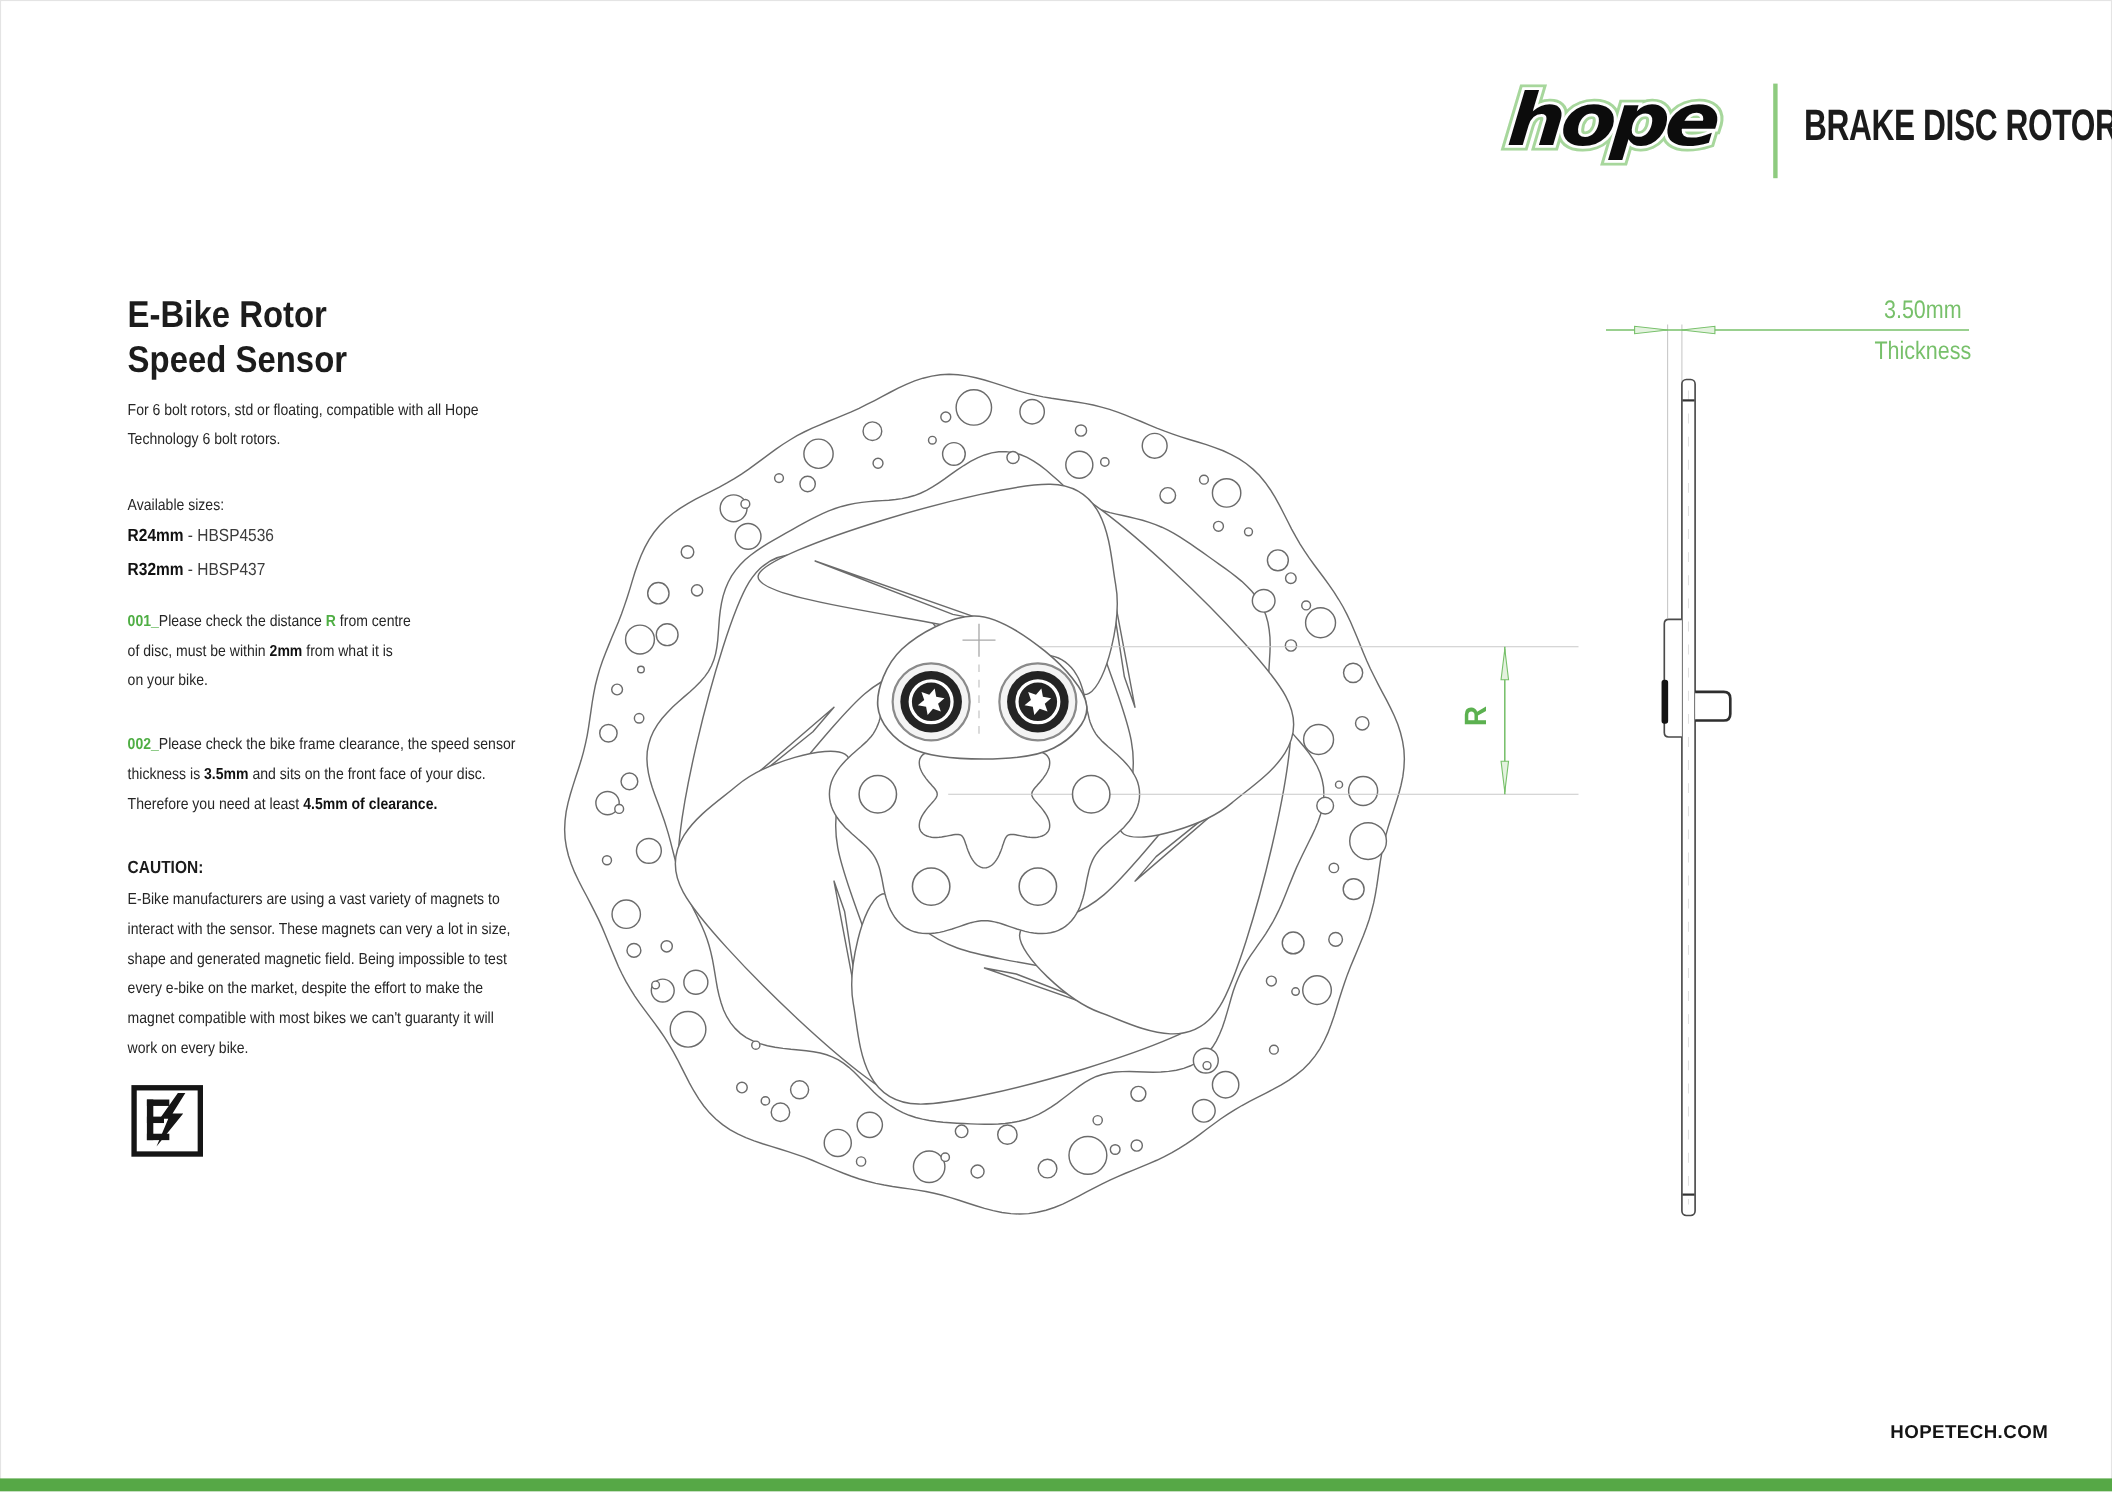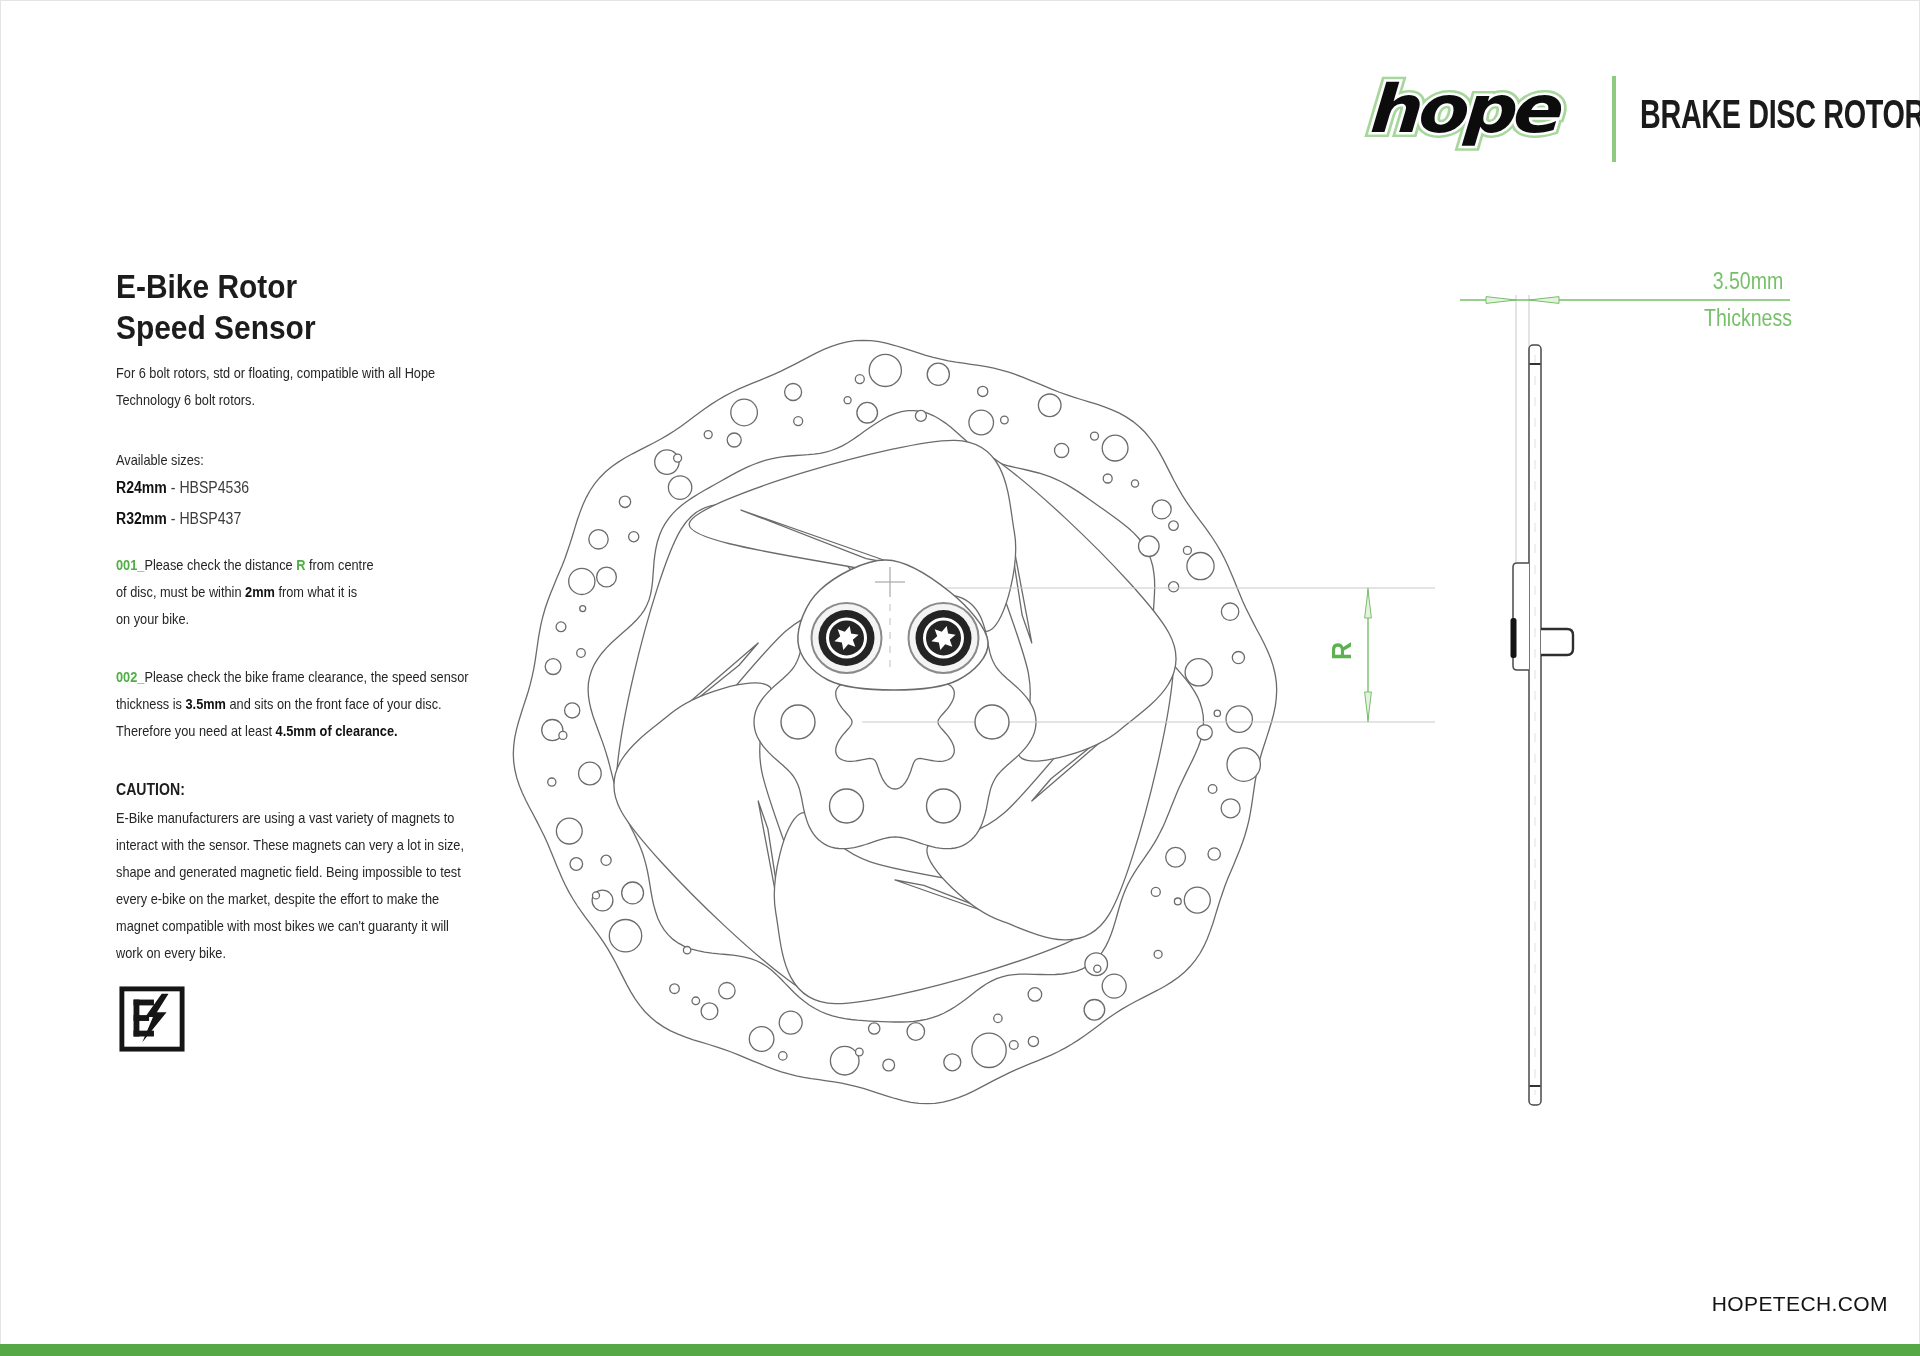--- a/index.html
+++ b/index.html
@@ -44,21 +44,21 @@
   .rotor-front{position:absolute;left:400px;top:260px;width:1060px;height:880px;}
   .rotor-side{position:absolute;left:1440px;top:220px;width:400px;height:920px;}
   .dim-label{position:absolute;color:#77c06a;font-size:23px;font-weight:400;
     transform:scaleX(0.85);transform-origin:center;white-space:nowrap;text-align:center;}
   .dim-thickness-value{left:1693px;top:268px;width:110px;}
   .dim-thickness-label{left:1688px;top:305px;width:120px;}
   .dim-r{position:absolute;left:1342px;top:651px;color:#5cb150;font-size:28px;font-weight:700;
     transform:translate(-50%,-50%) rotate(-90deg) scaleX(0.9);white-space:nowrap;}
 
   
-  .footer-site{position:absolute;right:32px;top:1292px;font-size:21px;font-weight:400;
+  .footer-site{position:absolute;right:58px;top:1292px;font-size:17px;font-weight:700;
     letter-spacing:0.4px;color:#141414;}
   .footer-bar{position:absolute;left:0;bottom:0;width:100%;height:12px;background:#56a846;}
 </style>
 </head>
 <body>
 
 <div class="page-frame"></div>
 
 <div class="logo-box">
   <span class="logo-layer logo-green">hope</span>

